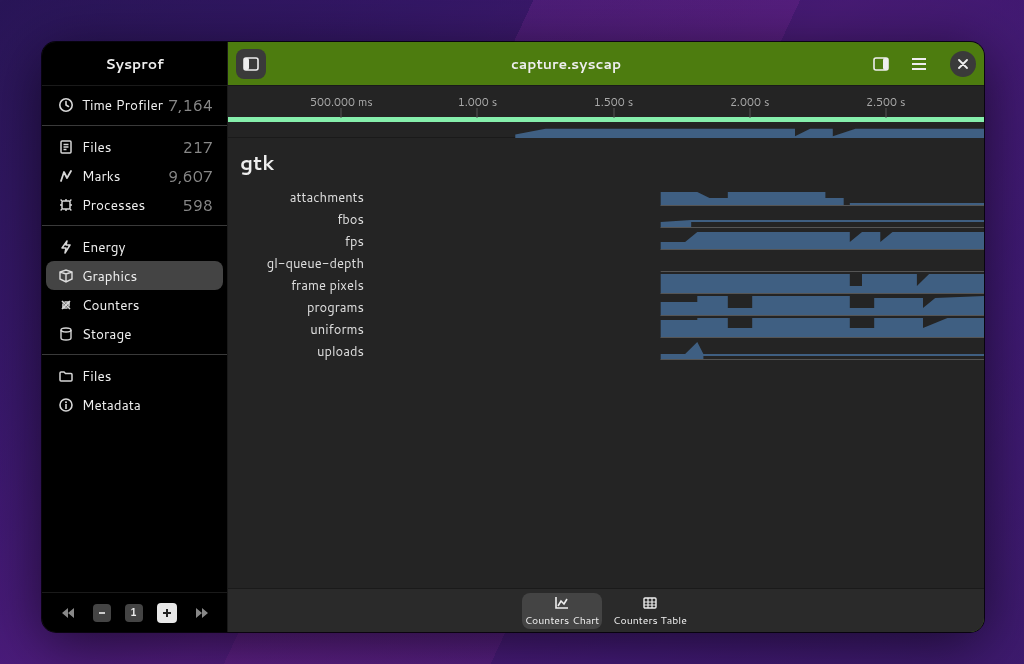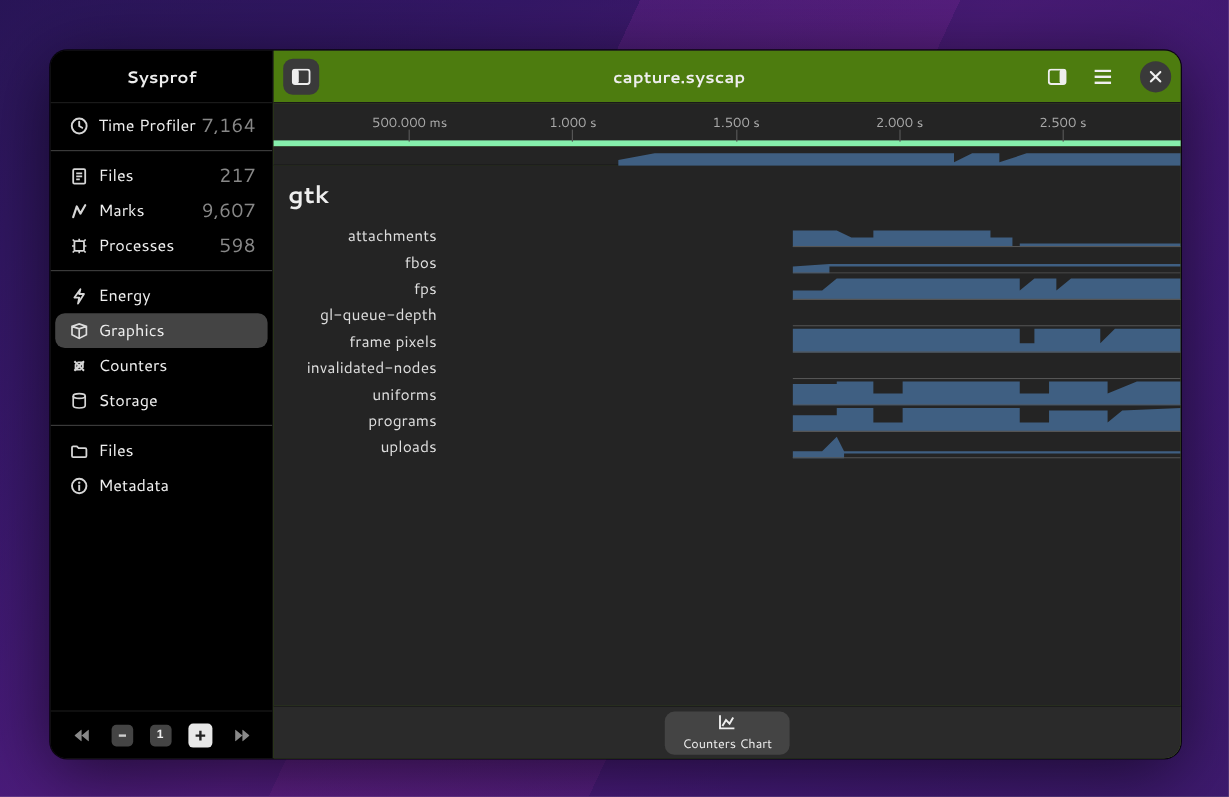--- a/index.html
+++ b/index.html
@@ -105,21 +105,21 @@
 
 .bottom {
   height: 44px;
   border-top: 1px solid #1a1a1a;
   background: #2a2a2a;
   display:flex; align-items:center; justify-content:center;
   gap: 8px;
 }
 .viewbtn {
   display:flex; flex-direction:column; align-items:center; justify-content:center;
-  width: 104px; height: 36px; border-radius: 8px;
+  width: 80px; height: 36px; border-radius: 8px;
   font-size: 10.5px; cursor:pointer; color:#eee;
 }
 .viewbtn.active { background:#444;}
 .viewbtn .vi { font-size:13px; line-height:14px;}
 
 .area { fill:#3f5f82; }
 </style>
 </head>
 <body>
 
@@ -344,41 +344,33 @@
           <div class="counter-row">
             <div class="counter-label">frame pixels</div>
             <div class="counter-graph">
               <svg viewBox="0 0 100 22" preserveAspectRatio="none">
                 <path class="area" d="M47,22 L47,2 L78,2 L78,14 L80,14 L80,2 L89,2 L89,14 L91,2 L100,2 L100,22 Z"></path>
                 <line class="baseline" x1="47" y1="21.5" x2="100" y2="21.5"></line>
               </svg>
             </div>
           </div>
           <div class="counter-row">
-            <div class="counter-label">invalidated-nodes</div>
-            <div class="counter-graph">
-              <svg viewBox="0 0 100 22" preserveAspectRatio="none">
+            <div class="counter-label">programs</div>
+            <div class="counter-graph">
+              <svg viewBox="0 0 100 22" preserveAspectRatio="none">
+                <path class="area" d="M47,22 L47,8 L53,8 L53,2 L58,2 L58,14 L62,14 L62,2 L78,2 L78,14 L82,14 L82,4 L90,4 L90,14 L92,4 L100,2 L100,22 Z"></path>
                 <line class="baseline" x1="47" y1="21.5" x2="100" y2="21.5"></line>
               </svg>
             </div>
           </div>
           <div class="counter-row">
             <div class="counter-label">uniforms</div>
             <div class="counter-graph">
               <svg viewBox="0 0 100 22" preserveAspectRatio="none">
                 <path class="area" d="M47,22 L47,4 L53,4 L53,2 L58,2 L58,12 L62,12 L62,2 L78,2 L78,12 L82,12 L82,2 L90,2 L90,12 L94,2 L100,2 L100,22 Z"></path>
-                <line class="baseline" x1="47" y1="21.5" x2="100" y2="21.5"></line>
-              </svg>
-            </div>
-          </div>
-          <div class="counter-row">
-            <div class="counter-label">programs</div>
-            <div class="counter-graph">
-              <svg viewBox="0 0 100 22" preserveAspectRatio="none">
-                <path class="area" d="M47,22 L47,8 L53,8 L53,2 L58,2 L58,14 L62,14 L62,2 L78,2 L78,14 L82,14 L82,4 L90,4 L90,14 L92,4 L100,2 L100,22 Z"></path>
                 <line class="baseline" x1="47" y1="21.5" x2="100" y2="21.5"></line>
               </svg>
             </div>
           </div>
           <div class="counter-row">
             <div class="counter-label">uploads</div>
             <div class="counter-graph">
               <svg viewBox="0 0 100 22" preserveAspectRatio="none">
                 <path class="area" d="M47,22 L47,16 L51,16 L53,4 L54,16 L100,16 L100,18 L54,18 L54,22 Z"></path>
                 <line class="baseline" x1="47" y1="21.5" x2="100" y2="21.5"></line>
@@ -389,15 +381,22 @@
     </div>
 
     <div class="bottom" id="bottom">
         <div class="viewbtn active">
           <span class="vi"><svg width="16" height="16" viewBox="0 0 16 16">
               <path d="M2 2 V13 H14" stroke="currentColor" stroke-width="1.6" fill="none"></path>
               <path d="M4 11 L7 6 L10 9 L13 4" stroke="currentColor" stroke-width="1.6" fill="none"></path>
             </svg></span>
           <span>Counters Chart</span>
         </div>
+        <div class="viewbtn">
+          <span class="vi"><svg width="16" height="16" viewBox="0 0 16 16">
+              <rect x="2" y="3" width="12" height="10" rx="1" fill="none" stroke="currentColor" stroke-width="1.4"></rect>
+              <path d="M2 7 H14 M2 10 H14 M6 3 V13 M10 3 V13" stroke="currentColor" stroke-width="1.2"></path>
+            </svg></span>
+          <span>Counters Table</span>
+        </div>
       </div>
   </div>
 </div>
 
 </body></html>

